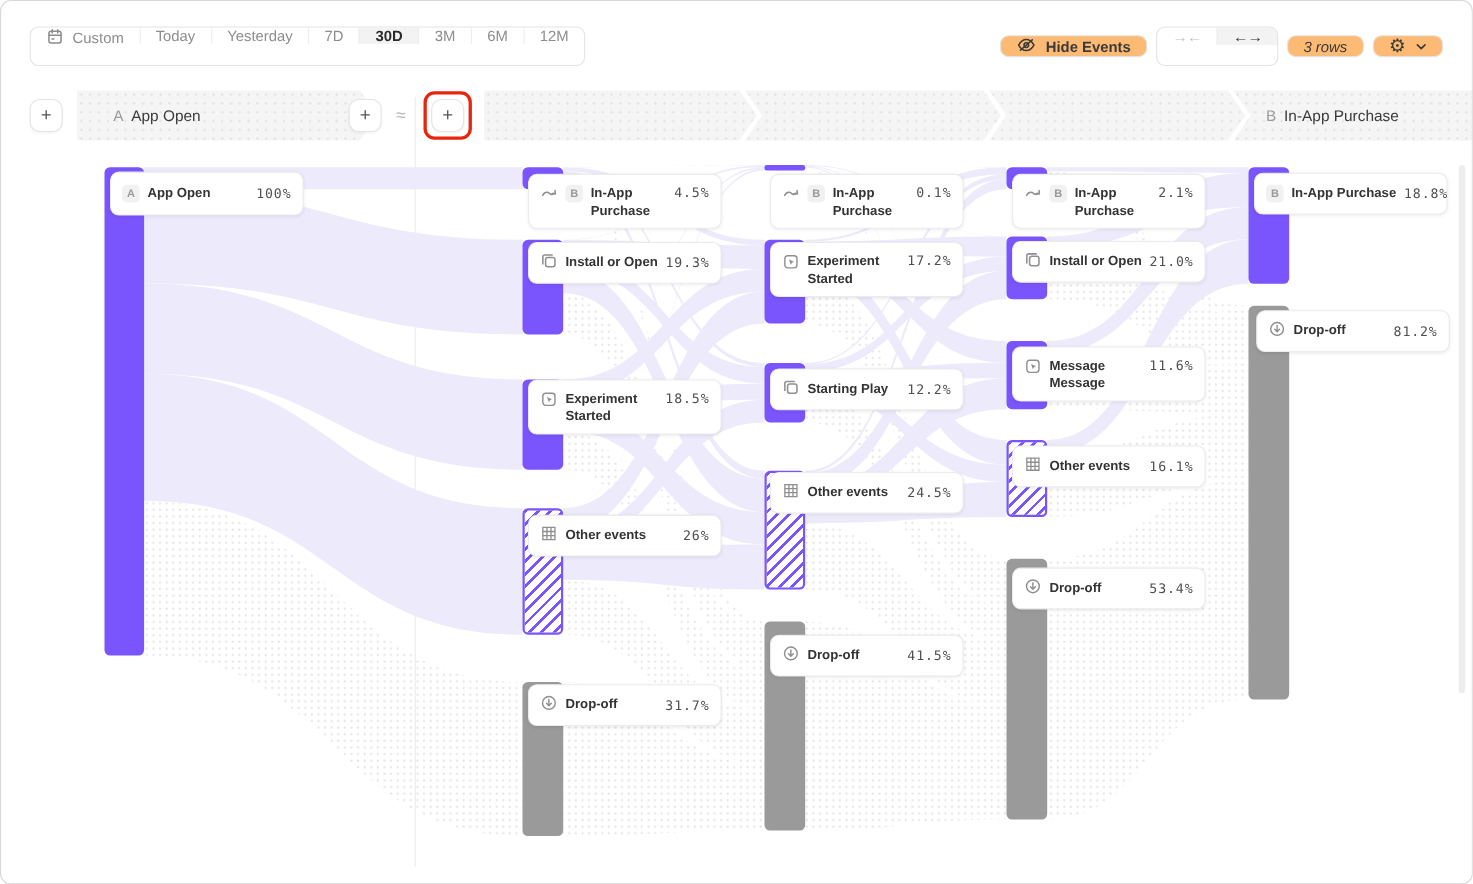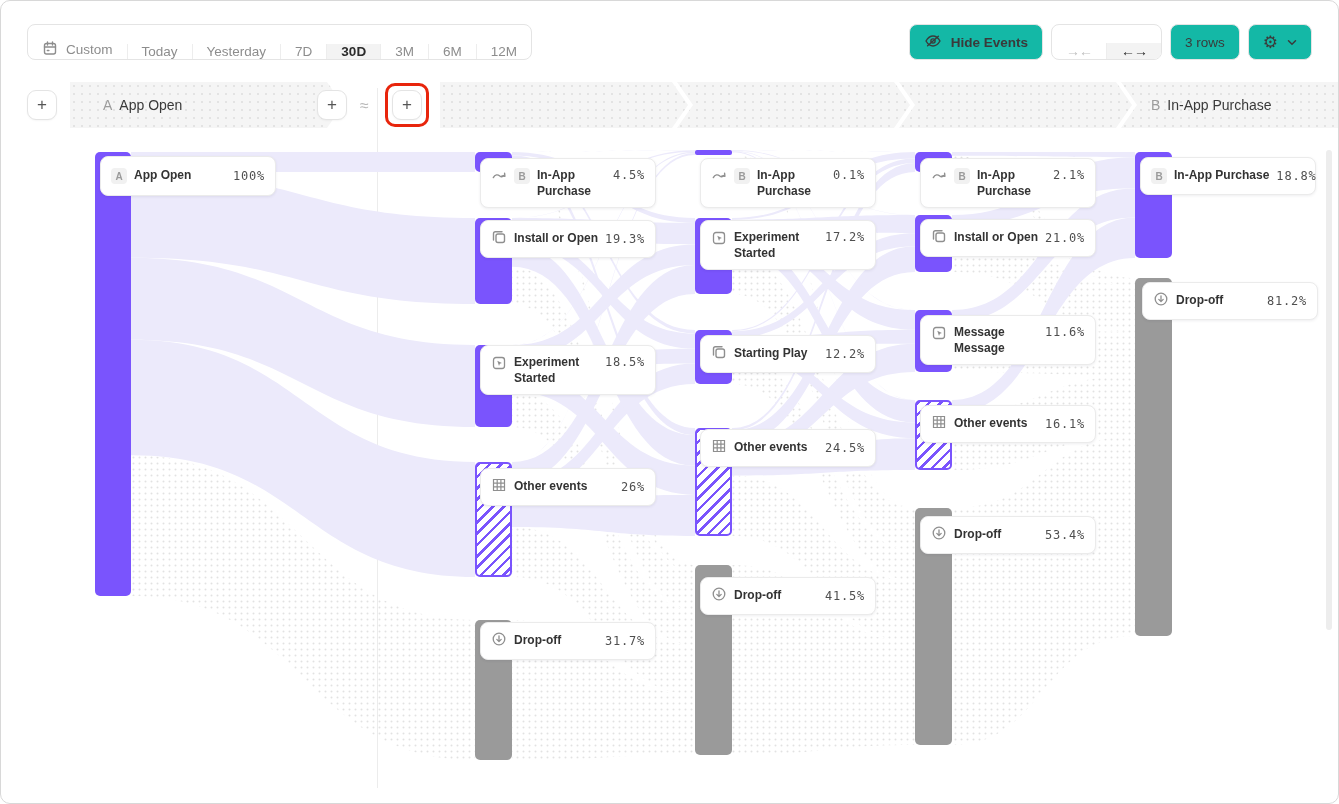--- a/index.html
+++ b/index.html
@@ -4,26 +4,26 @@
 <style>
   html,body{margin:0;padding:0;background:#fff;}
   #app{position:relative;width:1339px;height:804px;background:#fff;overflow:hidden;
        font-family:"Liberation Sans",sans-serif;-webkit-font-smoothing:antialiased;}
   .frame{position:absolute;inset:0;border:1px solid #d8d8d8;border-radius:10px;pointer-events:none;z-index:9;}
 
   
   .toolbar{position:absolute;left:27px;right:27px;top:24px;height:36px;display:flex;
            justify-content:space-between;align-items:center;z-index:6;}
   .tb-right{display:flex;gap:8px;align-items:center;}
-  .seg{display:flex;align-items:flex-end;border:1px solid #e4e4e4;border-radius:8px;background:#fff;overflow:hidden;height:36px;box-sizing:border-box;}
+  .seg{display:flex;align-items:flex-start;border:1px solid #e4e4e4;border-radius:8px;background:#fff;overflow:hidden;height:36px;box-sizing:border-box;}
   .seg-item{padding:0 14px;display:flex;align-items:center;gap:8px;font-size:13.5px;color:#8d8d8d;
             border-left:1px solid #ededed;cursor:pointer;white-space:nowrap;}
   .seg-item:first-child{border-left:none;}
   .seg-item.active{background:#f3f3f3;color:#2b2b2b;font-weight:700;}
-  .btn{height:36px;box-sizing:border-box;border:1px solid #e4e4e4;border-radius:8px;background:#14b8a6;
+  .btn{height:20px;box-sizing:border-box;border:1px solid #e4e4e4;border-radius:8px;background:#fdba74;
        display:flex;align-items:center;gap:9px;padding:0 14px;font-size:13.5px;color:#3a3a3a;font-weight:600;cursor:pointer;}
   .arrow-glyph{font-size:14px;letter-spacing:-1px;font-weight:400;}
   .dim{color:#c0c0c0;}
   .gear-glyph{font-family:"DejaVu Sans",sans-serif;font-size:17px;font-weight:400;color:#3a3a3a;}
 
   
   .addbtn{position:absolute;width:30px;height:30px;box-sizing:border-box;border:1px solid #e4e4e4;border-radius:9px;
           background:#fff;display:flex;align-items:center;justify-content:center;font-size:17px;color:#555;
           z-index:6;cursor:pointer;box-shadow:0 1px 2px rgba(0,0,0,.04);}
   .band{position:absolute;top:82px;height:46px;background:#f5f5f5;z-index:5;display:flex;align-items:center;
@@ -108,21 +108,21 @@
       </div>
       <div class="seg">
         <div class="seg-item">
           <span class="arrow-glyph dim">→←</span>
         </div>
         <div class="seg-item active">
           <span class="arrow-glyph">←→</span>
         </div>
       </div>
       <div class="btn">
-        <span style="font-weight:500;">3 rows</span>
+        <span style="font-weight:500;font-style:italic;">3 rows</span>
       </div>
       <div class="btn">
         <span class="gear-glyph">⚙</span>
         <svg width="10" height="7" viewBox="0 0 10 7" fill="none" stroke="#3a3a3a" stroke-width="1.5" stroke-linecap="round">
             <path d="M1.5 1.8 5 5.2 8.5 1.8"></path>
           </svg>
       </div>
     </div>
   </div>
 

